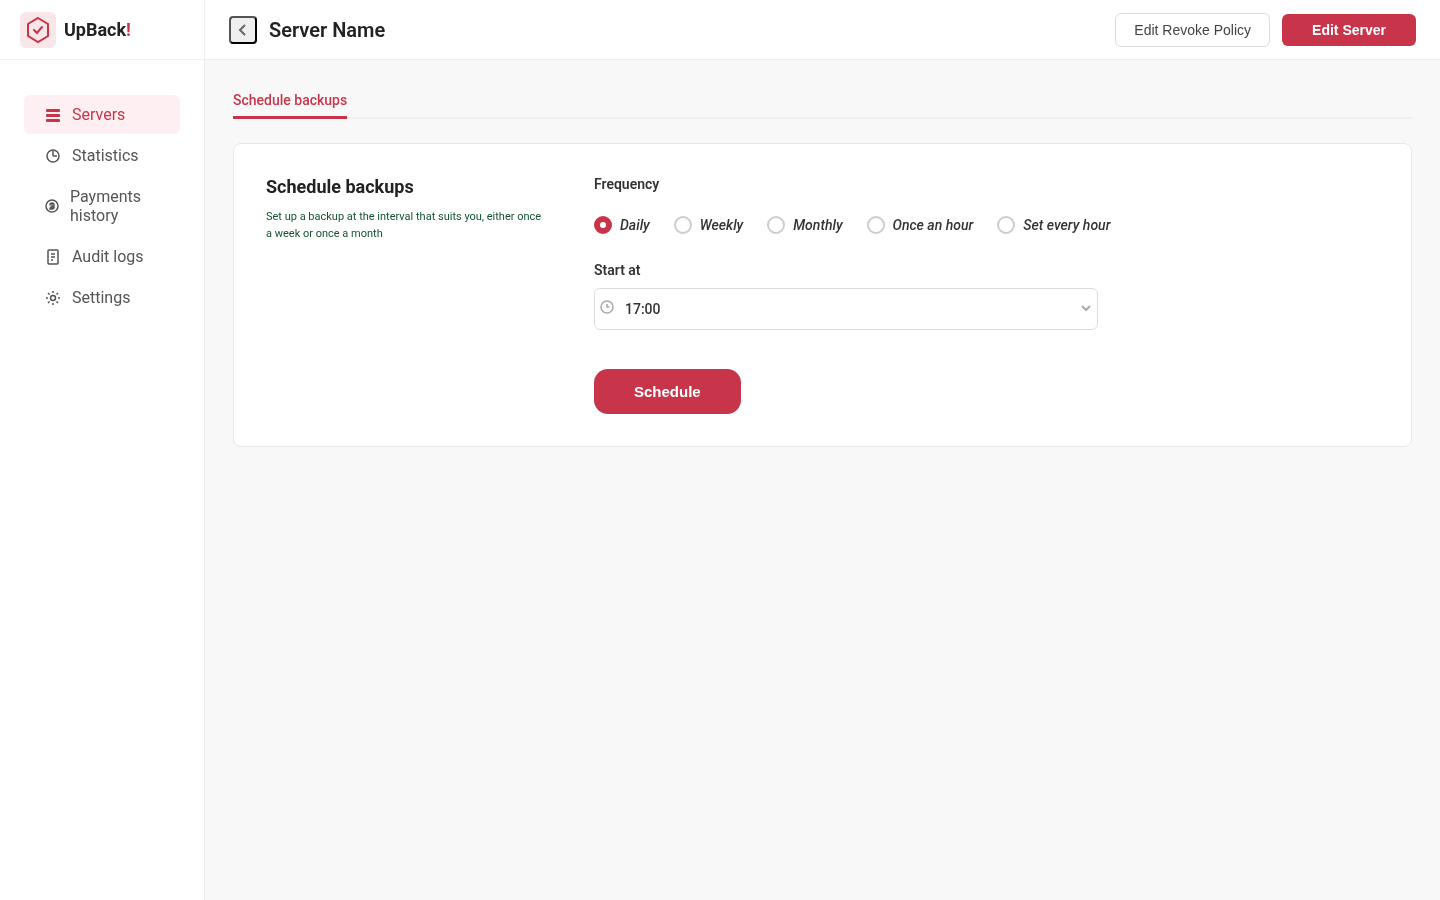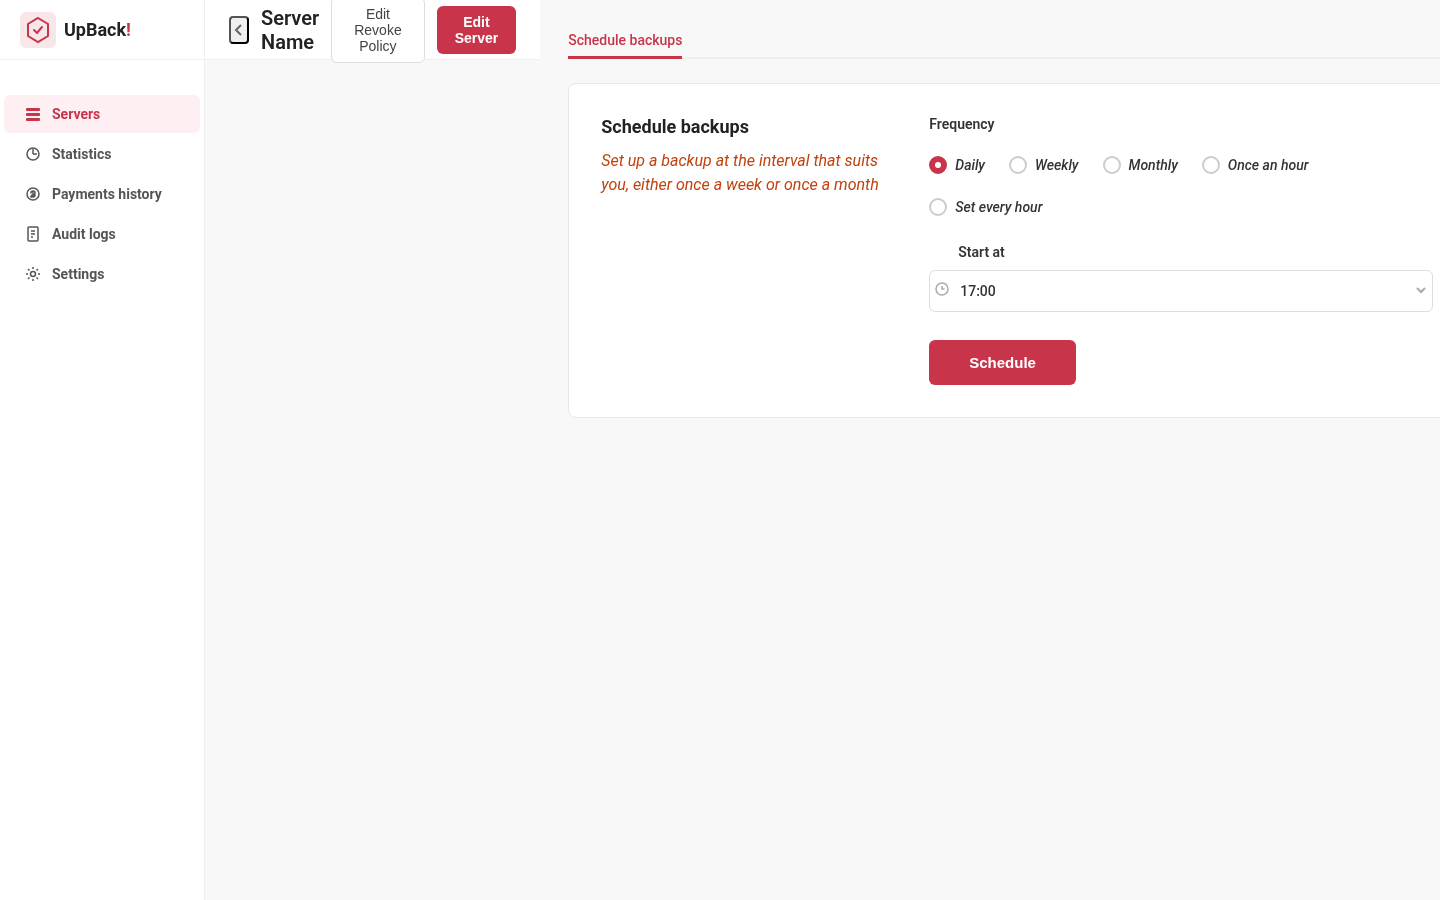--- a/index.html
+++ b/index.html
@@ -38,41 +38,41 @@
     .nav-items {
       padding: 16px 0;
       flex: 1;
     }
     .nav-item {
       display: flex;
       align-items: center;
       padding: 10px 20px;
       cursor: pointer;
       border-radius: 6px;
-      margin: 2px 4px;
+      margin: 2px 24px;
       color: #555;
-      font-size: 14px;
-      font-weight: 700;
+      font-size: 16px;
+      font-weight: 400;
     }
     .nav-item.active { background: #fef0f2; color: #c8354a; }
     .nav-item-icon {
       width: 18px;
       height: 18px;
       margin-right: 10px;
       display: flex;
       align-items: center;
       justify-content: center;
       font-size: 16px;
     }
 
     
     .main {
       flex: 1;
       display: flex;
-      flex-direction: row;
+      flex-direction: column;
       background: #f8f8f8;
       overflow-y: auto;
     }
 
     
     .header {
       height: 60px;
       background: #fff;
       border-bottom: 1px solid #eee;
       display: flex;
@@ -101,21 +101,21 @@
       padding: 8px 18px;
       background: #fff;
       border: 1px solid #ddd;
       border-radius: 6px;
       font-size: 14px;
       color: #444;
       cursor: pointer;
       font-weight: 500;
     }
     .edit-server-btn {
-      padding: 8px 18px;
+      padding: 8px 30px;
       background: #c8354a;
       border: none;
       border-radius: 6px;
       font-size: 14px;
       color: #fff;
       cursor: pointer;
       font-weight: 600;
     }
 
     
@@ -158,24 +158,23 @@
       width: 280px;
       flex-shrink: 0;
     }
     .card-title {
       font-size: 18px;
       font-weight: 700;
       color: #222;
       margin-bottom: 12px;
     }
     .card-desc {
-      font-size: 16px;
-      color: #c2410c;
+      font-size: 11px;
+      color: #14532d;
       line-height: 1.5;
-      font-style: italic;
     }
     .card-right {
       flex: 1;
     }
 
     
     .field-label {
       font-size: 14px;
       font-weight: 600;
       color: #333;
@@ -219,21 +218,20 @@
       border-radius: 50%;
       background: #fff;
     }
 
     
     .start-at-label {
       font-size: 14px;
       font-weight: 600;
       color: #333;
       margin-bottom: 10px;
-      margin-left: 29px;
     }
     .time-select {
       display: flex;
       align-items: center;
       border: 1px solid #ddd;
       border-radius: 6px;
       padding: 10px 4px;
       width: 504px;
       cursor: pointer;
       background: #fff;
@@ -249,26 +247,26 @@
       color: #333;
       font-weight: 500;
     }
     .chevron-down {
       color: #aaa;
       font-size: 13px;
     }
 
     
     .schedule-btn {
-      margin-top: 28px;
+      margin-top: 39px;
       padding: 14px 40px;
       background: #c8354a;
       color: #fff;
       border: none;
-      border-radius: 6px;
+      border-radius: 14px;
       font-size: 15px;
       font-weight: 600;
       cursor: pointer;
       display: block;
     }
   </style>
 </head>
 <body>
 
 <div class="sidebar">

